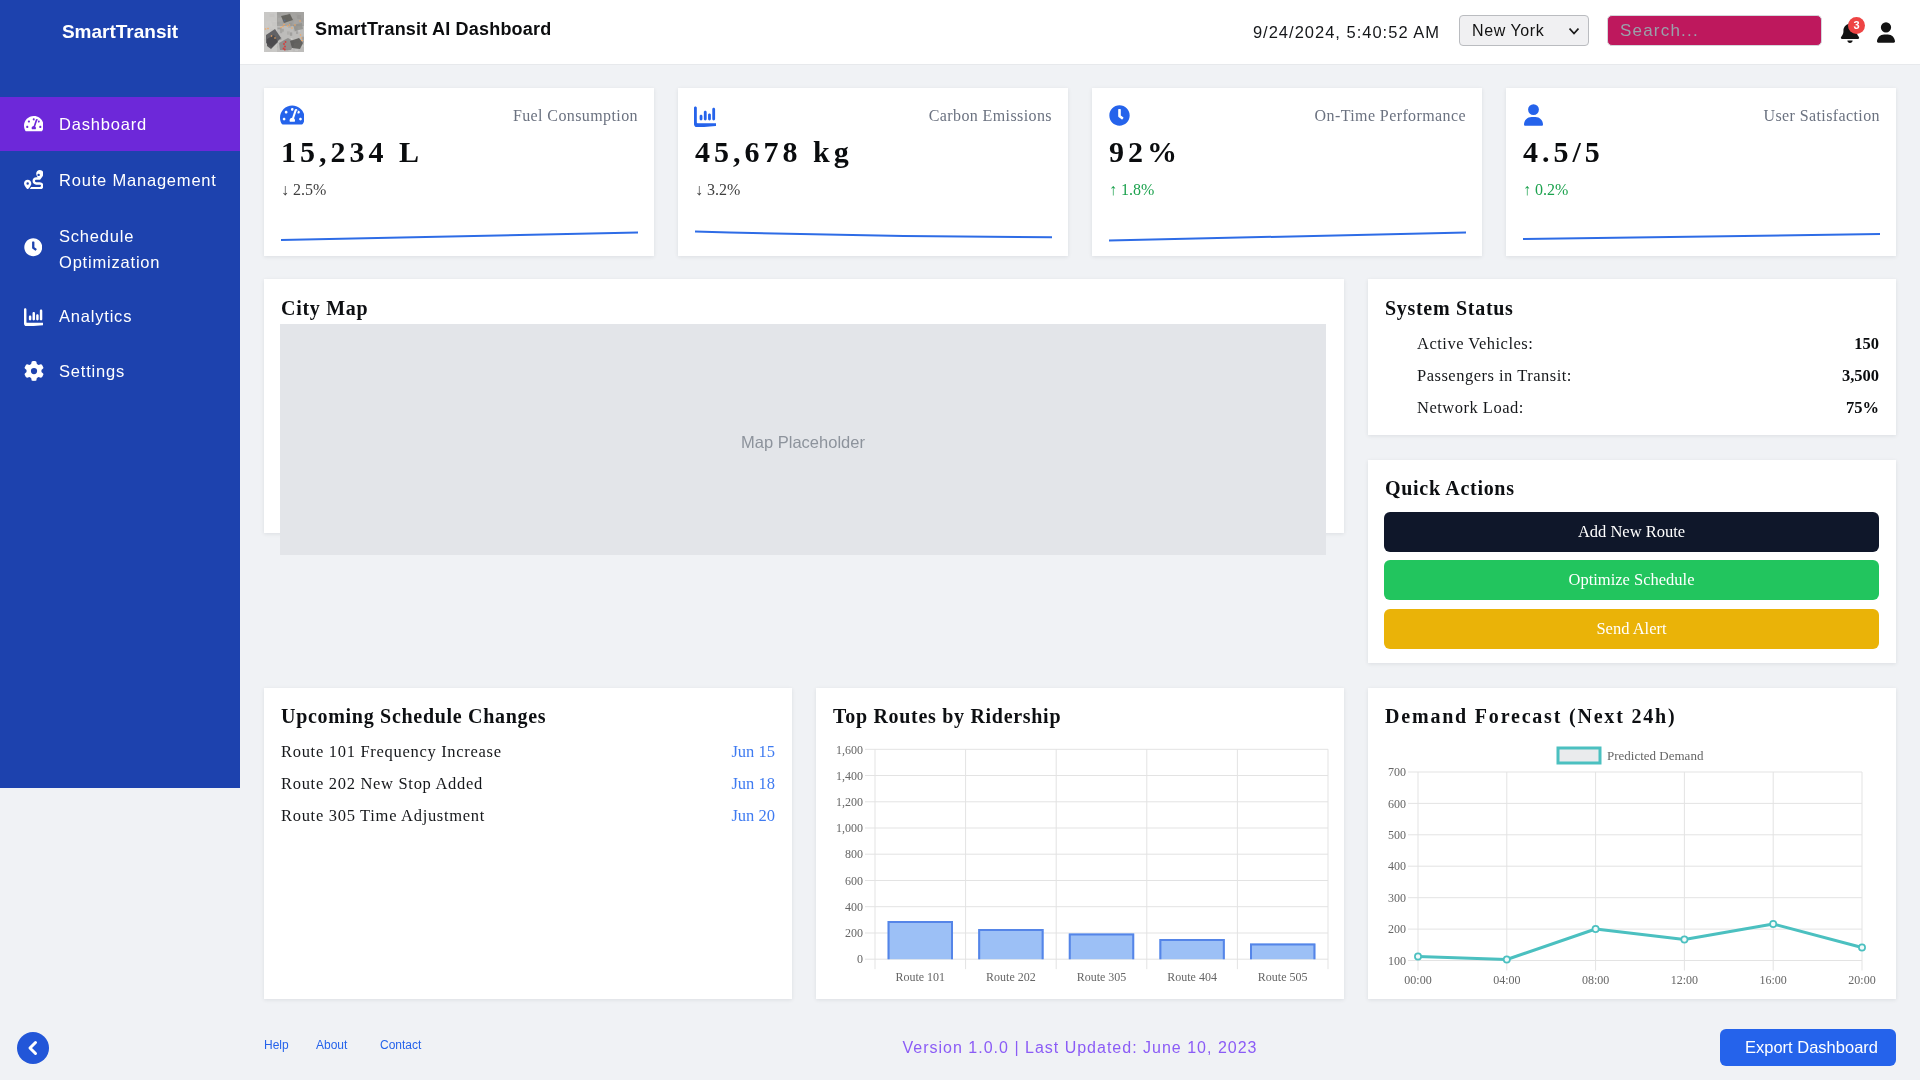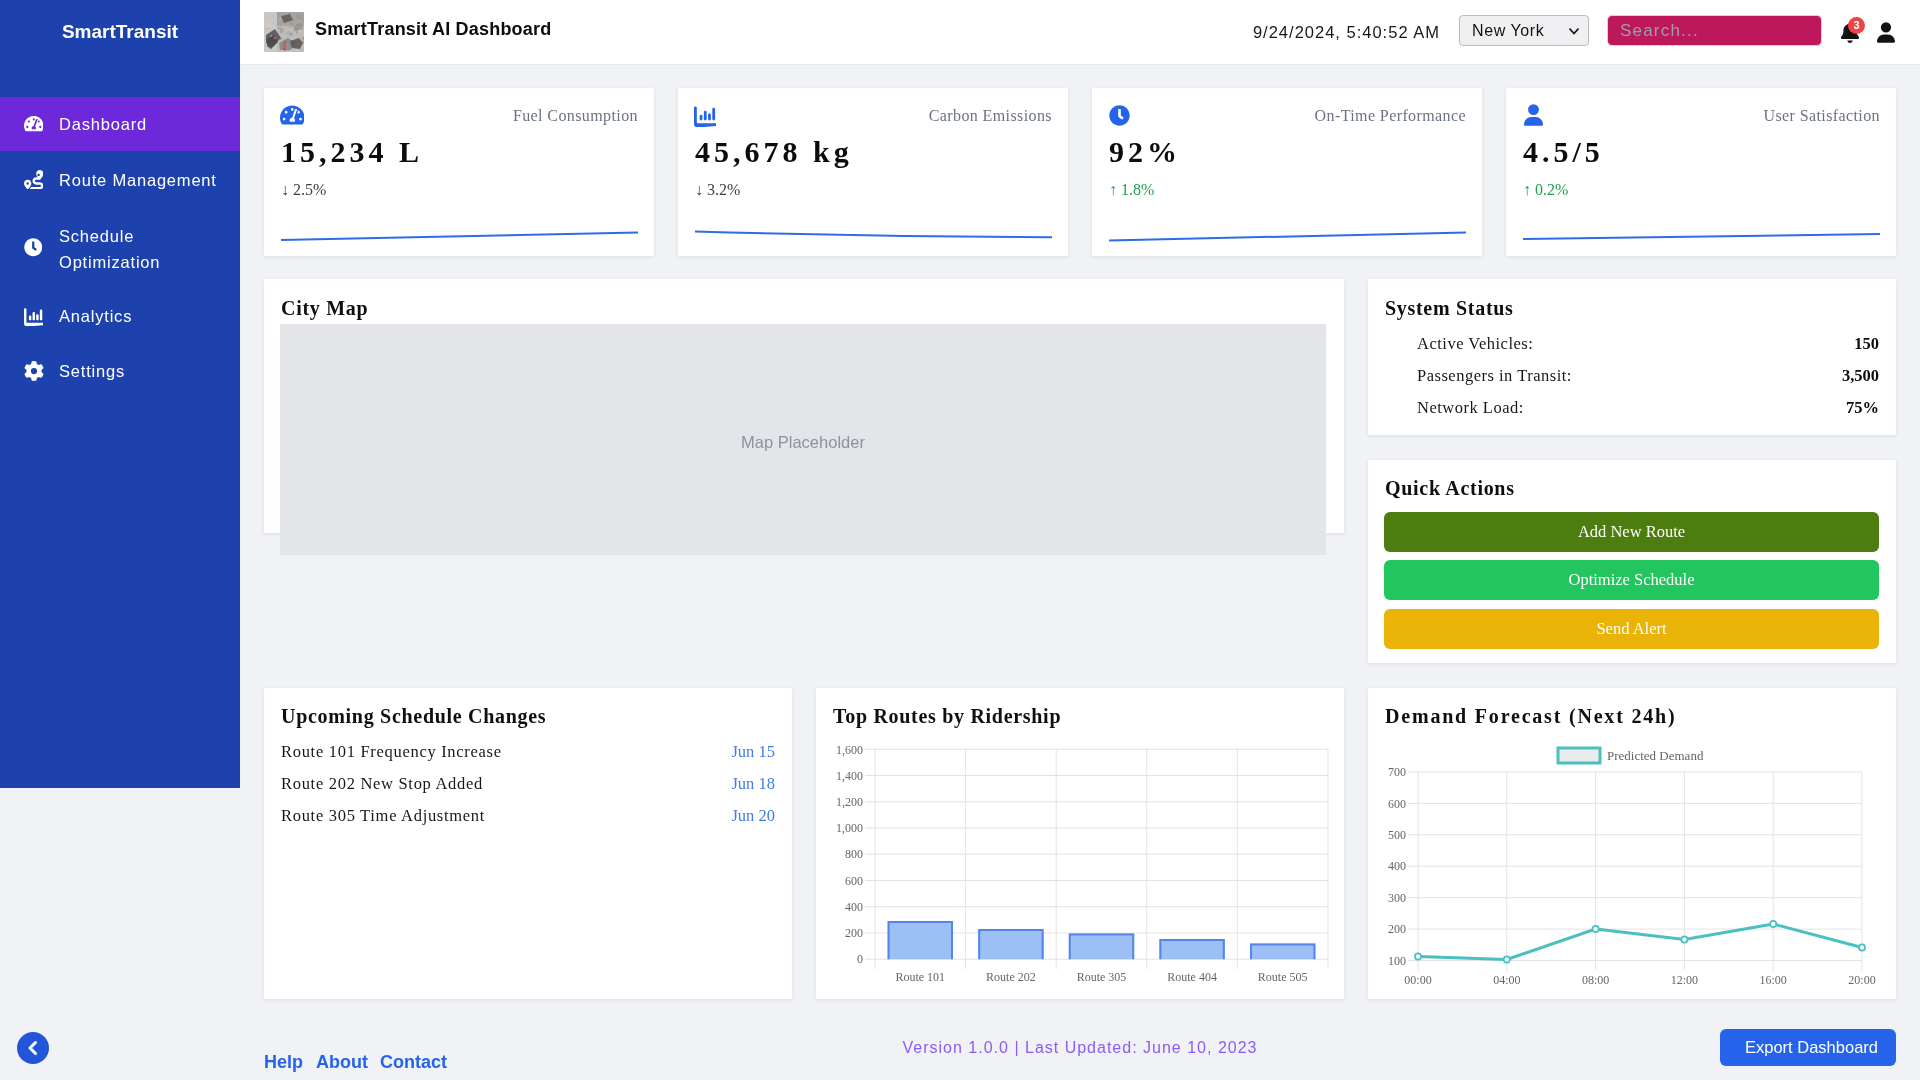--- a/index.html
+++ b/index.html
@@ -40,21 +40,21 @@
   
   .srow-l { position:absolute; left:17px; font-size:16.5px; color:#16181b; letter-spacing:0.5px;margin-left:32px; }
   .srow-v { position:absolute; right:17px; font-size:16.5px; font-weight:bold; color:#0a0c0e; }
   
   .qbtn { position:absolute; left:16px; width:495px; height:40px; border-radius:6px; color:#fff; font-size:16.5px; text-align:center; line-height:40px; }
   
   .urow-l { position:absolute; left:17px; font-size:16.5px; color:#16181b; letter-spacing:0.7px; }
   .urow-d { position:absolute; right:17px; font-size:16.5px; color:#3f7bf1; }
   
   #footer { position:absolute; left:240px; top:1016px; width:1680px; height:64px; }
-  .flink { position:absolute; top:36px; font-size:18px; color:#2563eb; text-decoration:none;font-weight:bold; }
+  .flink { position:absolute; top:22px; font-size:12px; color:#2563eb; text-decoration:none; }
   #fversion { position:absolute; left:0; top:23px; width:1680px; text-align:center; font-size:16px; color:#8b5cf6; letter-spacing:1px; }
   #fexport { position:absolute; left:1480px; top:13px; width:176px; height:37px; background:#2563eb; border-radius:6px; color:#fff; font-size:16.5px; text-align:center; line-height:37px;padding-left:7px; }
   #collapse { position:absolute; left:17px; top:1032px; width:32px; height:32px; border-radius:50%; background:#2256d8; z-index:6; }
   .chart-label { font-size:12px; fill:#666; }
 </style>
 </head>
 <body>
 
 <div id="sidebar">
   <div id="brand">SmartTransit</div>
@@ -291,21 +291,21 @@
   <div class="srow-l" style="top:55px;">Active Vehicles:</div>
     <div class="srow-v" style="top:55px;">150</div>
   <div class="srow-l" style="top:87px;">Passengers in Transit:</div>
     <div class="srow-v" style="top:87px;">3,500</div>
   <div class="srow-l" style="top:119px;">Network Load:</div>
     <div class="srow-v" style="top:119px;">75%</div>
 </div>
 
 <div class="card" id="qacard" style="left:1368px; top:460px; width:528px; height:203px;">
   <div class="ctitle" style="left:17px; top:17px;">Quick Actions</div>
-  <div class="qbtn" style="top:52px; background:#4d7c0f;">Add New Route</div>
+  <div class="qbtn" style="top:52px; background:#0f172a;">Add New Route</div>
   <div class="qbtn" style="top:100px; background:#22c55e;">Optimize Schedule</div>
   <div class="qbtn" style="top:149px; background:#eab308;">Send Alert</div>
 </div>
 
 <div class="card" id="upcard" style="left:264px; top:688px; width:528px; height:311px;">
   <div class="ctitle" style="left:17px; top:17px;">Upcoming Schedule Changes</div>
   <div class="urow-l" style="top:54px;">Route 101 Frequency Increase</div>
     <div class="urow-d" style="top:54px;">Jun 15</div>
   <div class="urow-l" style="top:86px;">Route 202 New Stop Added</div>
     <div class="urow-d" style="top:86px;">Jun 18</div>

